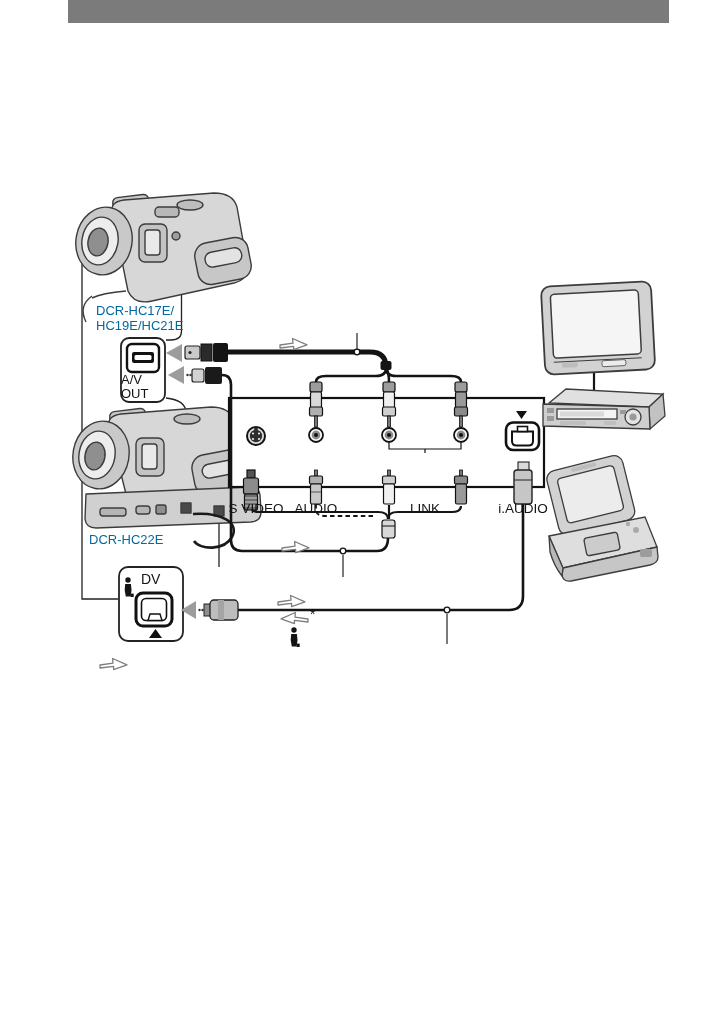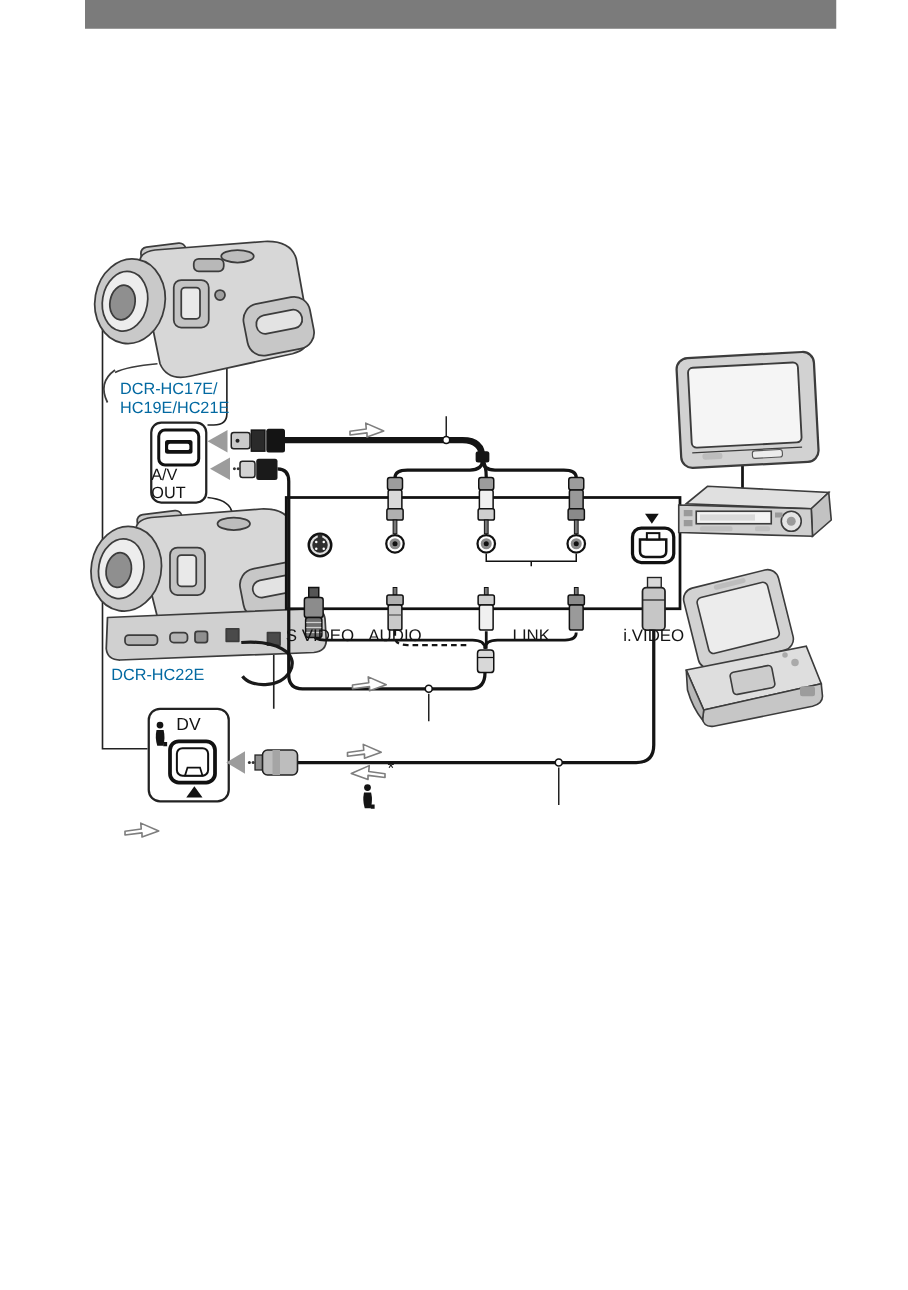--- a/index.html
+++ b/index.html
@@ -293,16 +293,16 @@
   <div class="avtext">
     <div>A/V</div>
     <div>OUT</div>
   </div>
 
   <div class="dvtext">DV</div>
 
   <span class="lbl2" style="left:256px;top:454px">S VIDEO</span>
   <span class="lbl2" style="left:316px;top:454px">AUDIO</span>
   <span class="lbl2" style="left:425px;top:454px">LINK</span>
-  <span class="lbl2" style="left:523px;top:454px">i.VIDEO</span>
+  <span class="lbl2" style="left:523px;top:454px">i.AUDIO</span>
 
   <span class="ast">*</span>
 </div>
 
 </body></html>

